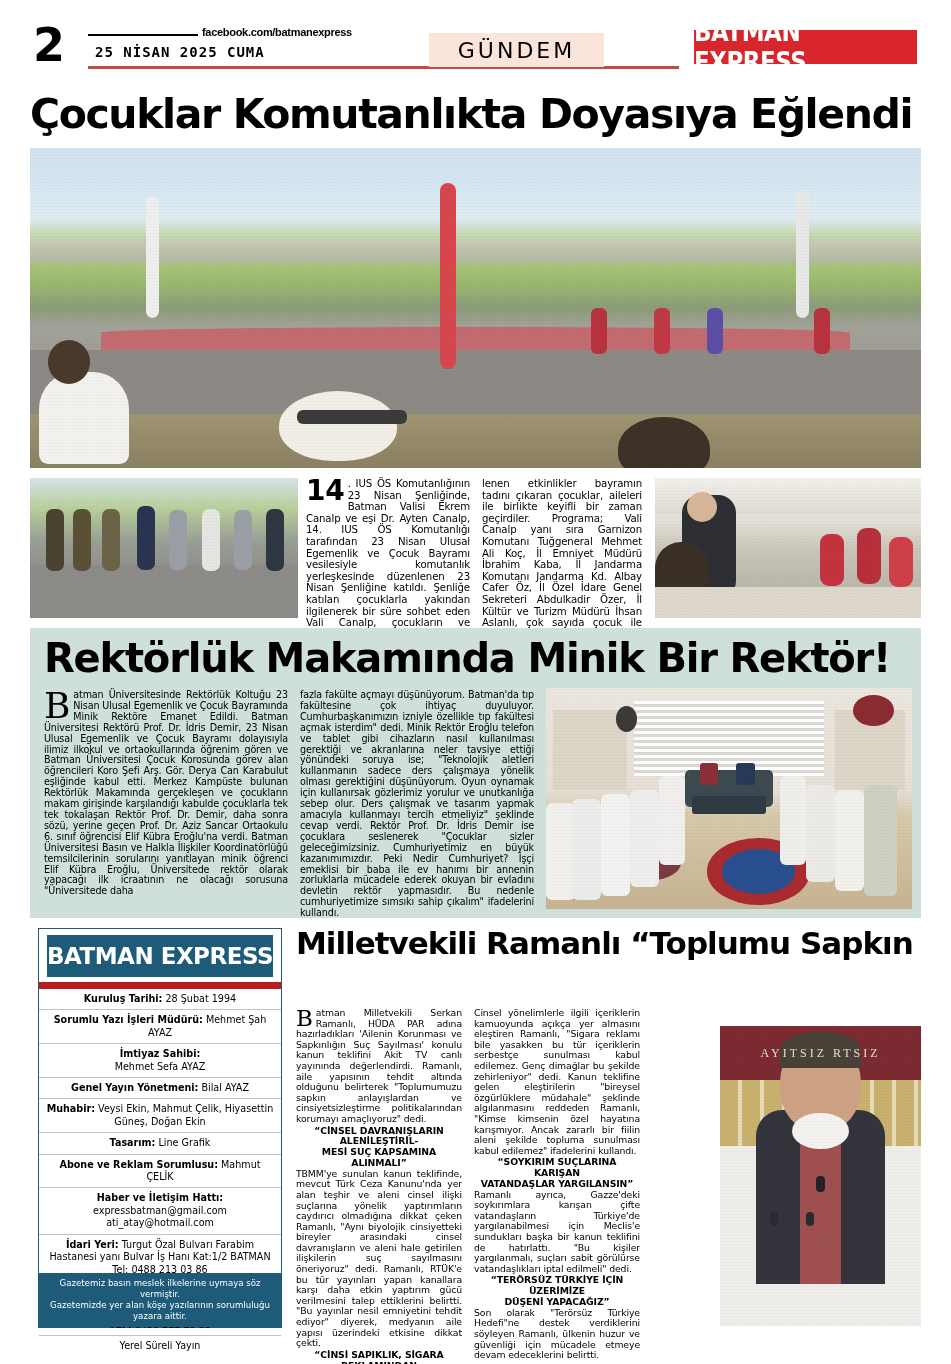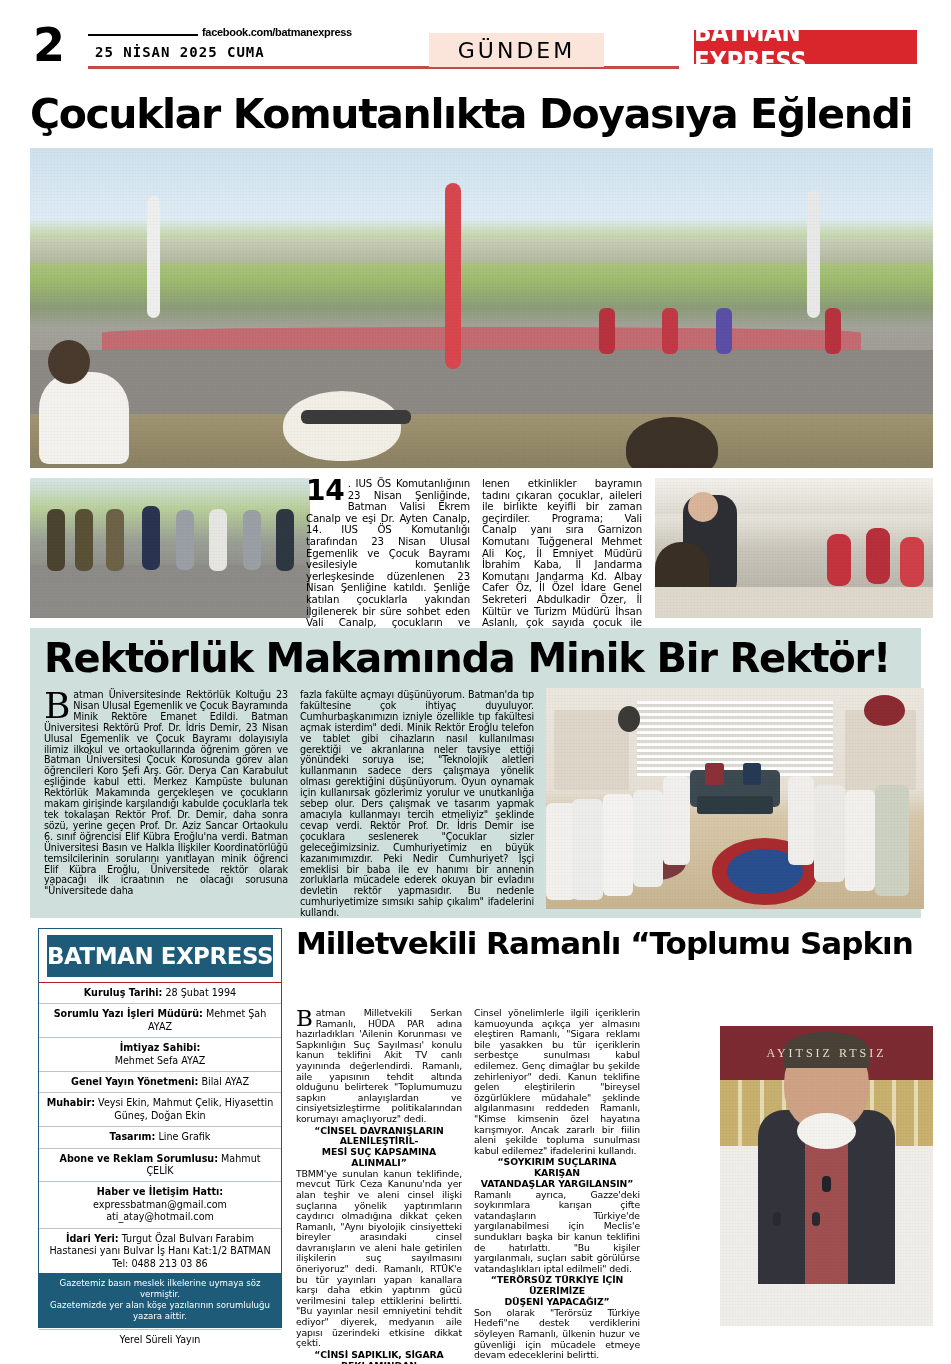--- a/index.html
+++ b/index.html
@@ -59,21 +59,21 @@
   
   .h1-main{
     position:absolute;left:30px;top:90px;width:891px;
     font-family:"DejaVu Sans", sans-serif;
     font-weight:bold;font-size:44px;line-height:48px;
     letter-spacing:-1.4px;
     transform:scaleX(1.0);
     white-space:nowrap;
   }
   .photo{
-    position:absolute;background:#ccc;overflow:hidden;padding-left:12px;
+    position:absolute;background:#ccc;overflow:hidden;
   }
 
   #photo-main{left:30px;top:148px;width:891px;height:320px;}
   #photo-sub-left{left:30px;top:478px;width:268px;height:140px;}
   #photo-sub-right{left:655px;top:478px;width:266px;height:140px;}
 
   .col{
     position:absolute;
     font-size:10.2px;line-height:11.6px;
     text-align:justify;
@@ -130,21 +130,21 @@
   }
   .imprint-logo span{
     color:#fff;font-weight:bold;font-size:23px;
     font-family:"DejaVu Sans", sans-serif;
     letter-spacing:-.5px;font-variant:small-caps;
   }
   .imp-row{
     padding:4px 6px;border-bottom:1px solid #b9c6cc;
     text-align:center;font-size:9.6px;line-height:12.4px;
   }
-  .imp-row:first-of-type{border-top:1px solid #b91c1c;margin-top:5px;}
+  .imp-row:first-of-type{border-top:7px solid #b91c1c;margin-top:5px;}
   .imp-row b{font-weight:bold;}
   .imp-row.nb{border-bottom:none;}
   .imprint-foot{
     position:absolute;left:0;bottom:0;width:100%;
     background:#1d5b78;color:#fff;
     font-size:8.6px;line-height:11px;text-align:center;
     padding:5px 6px;box-sizing:border-box;
   }
 
   

